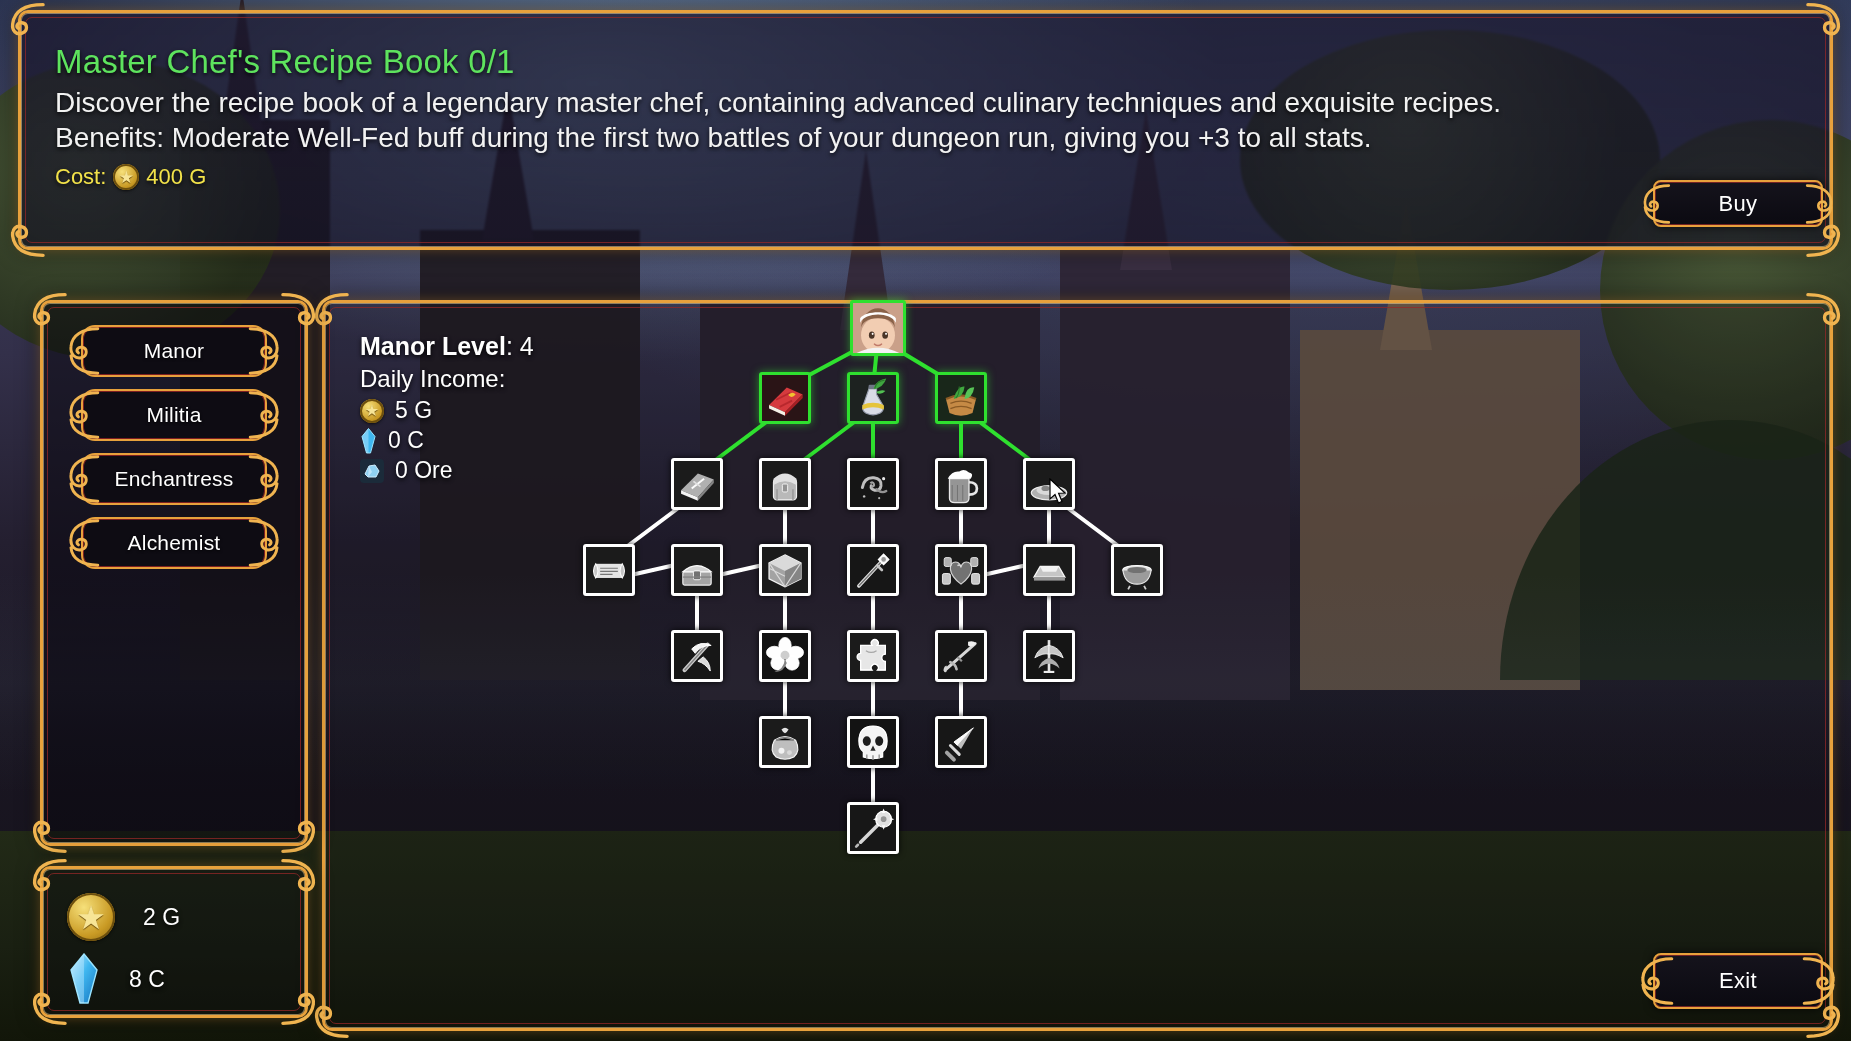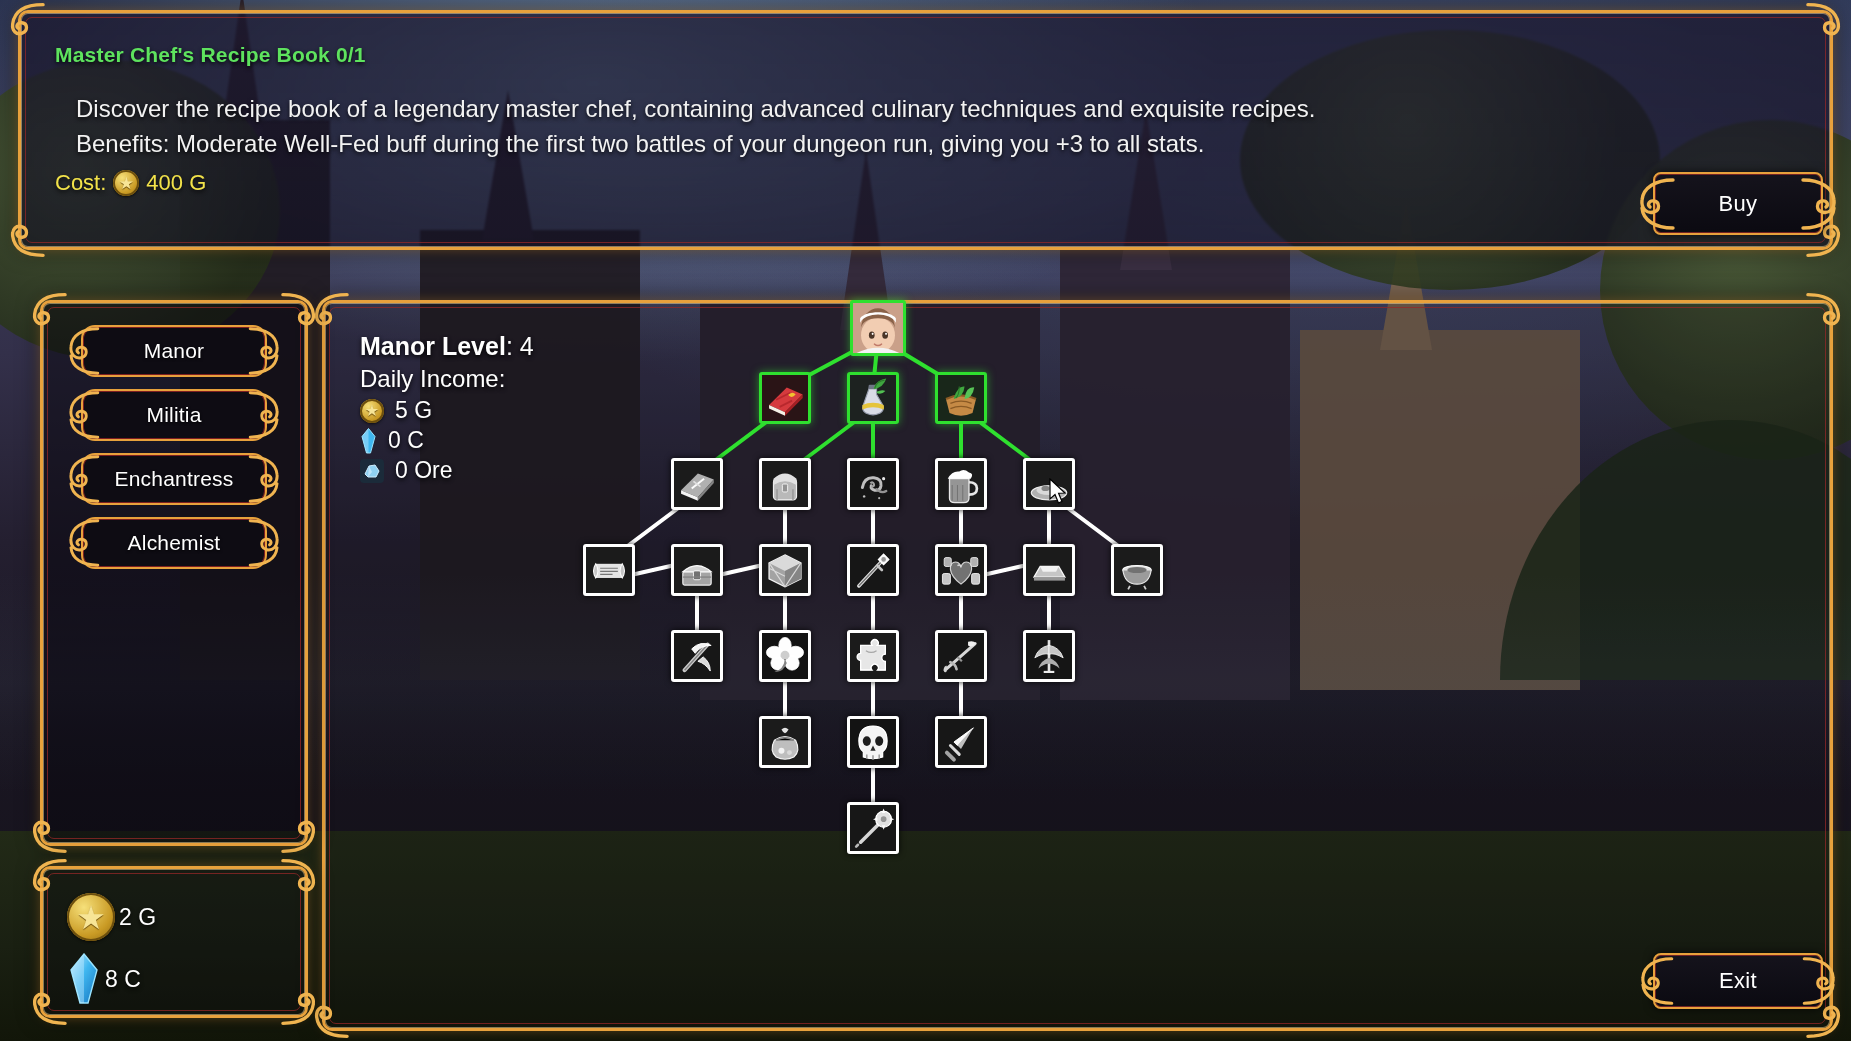--- a/index.html
+++ b/index.html
@@ -74,28 +74,27 @@
   .c-br { bottom:-14px; right:-14px; transform: scale(-1,-1); }
 
   
   #detail-panel {
     left: 18px; top: 10px; width: 1815px; height: 240px;
     background: linear-gradient(180deg, rgba(26,22,44,.72), rgba(18,16,34,.66));
     backdrop-filter: blur(1px);
   }
   #detail-inner { position:absolute; inset:0; padding: 30px 34px; }
   .item-title {
-    color: #5ee35e; font-size: 21px; font-weight: bold; letter-spacing:.2px;
+    color: #5ee35e; font-size: 33px; font-weight: normal; letter-spacing:.2px;
     text-shadow: 0 2px 4px rgba(0,0,0,.85);
-    margin-bottom: 24px;
+    margin-bottom: 4px;
   }
   .item-desc {
-    color: #f2f2f2; font-size: 24px; line-height: 35px;
+    color: #f2f2f2; font-size: 28px; line-height: 35px;
     text-shadow: 0 2px 4px rgba(0,0,0,.85);
-    margin-left: 21px;
   }
   .cost-row {
     display:flex; align-items:center; gap:7px; margin-top: 9px;
     color:#f2e24a; font-size: 22px; text-shadow: 0 2px 4px rgba(0,0,0,.85);
   }
   .cost-label { color:#f2e24a; }
   .cost-value { color:#f2e24a; }
 
   
   .coin {
@@ -133,21 +132,21 @@
     cursor:pointer; user-select:none;
   }
   .orn-btn .scroll-l, .orn-btn .scroll-r {
     position:absolute; top:50%; transform:translateY(-50%); width:44px; height:100%;
     pointer-events:none;
   }
   .orn-btn .scroll-l { left:-22px; }
   .orn-btn .scroll-r { right:-22px; transform:translateY(-50%) scaleX(-1); }
   .orn-btn .scroll-l svg, .orn-btn .scroll-r svg { width:100%; height:100%; }
 
-  #buy-button { right: 28px; top: 172px; width: 170px; height: 63px; }
+  #buy-button { right: 28px; top: 180px; width: 170px; height: 47px; }
   #exit-button { right: 28px; bottom: 32px; width: 170px; height: 56px; margin-top: 48px; }
 
   
   #main-panel {
     left: 322px; top: 300px; width: 1511px; height: 731px;
     background: rgba(10,8,16,.20);
   }
 
   
   #sidebar-panel {
@@ -174,21 +173,21 @@
   .nav-btn .scroll-l { left:-20px; }
   .nav-btn .scroll-r { right:-20px; transform:translateY(-50%) scaleX(-1); }
   .nav-btn .scroll-l svg, .nav-btn .scroll-r svg { width:100%; height:100%; }
   .nav-btn .lbl { position:relative; z-index:2; white-space:nowrap; text-shadow:0 1px 3px rgba(0,0,0,.9); }
 
   
   #currency-panel {
     left: 40px; top: 866px; width: 268px; height: 152px;
     background: rgba(10,10,14,.35);
   }
-  .cur-row { position:absolute; display:flex; align-items:center; gap: 4px; color:#fff; font-size:23px;
+  .cur-row { position:absolute; display:flex; align-items:center; gap: 28px; color:#fff; font-size:23px;
              text-shadow: 0 2px 4px rgba(0,0,0,.9); }
   #cur-gold { left: 24px; top: 24px; }
   #cur-crystal { left: 24px; top: 84px; }
 
   
   #manor-info { position:absolute; left: 360px; top: 332px; color:#fff;
                 text-shadow: 0 2px 4px rgba(0,0,0,.95); }
   .manor-level { font-size: 25px; margin-bottom: 4px; }
   .manor-level b { font-weight: bold; }
   .income-label { font-size: 24px; margin-bottom: 4px; }

